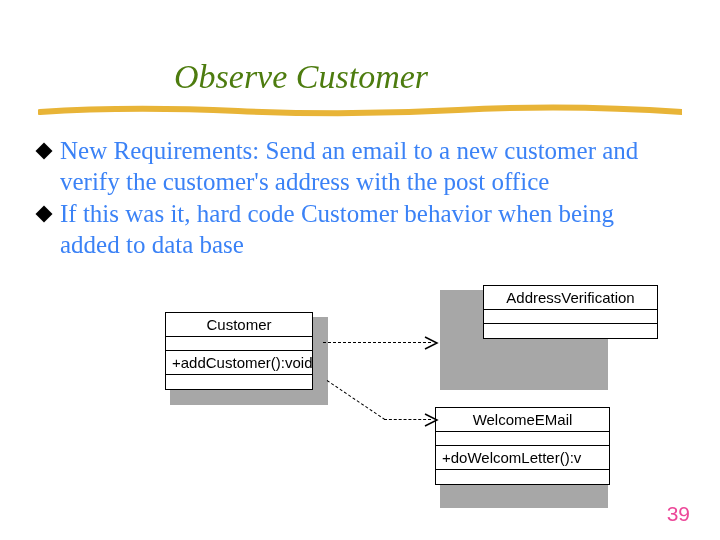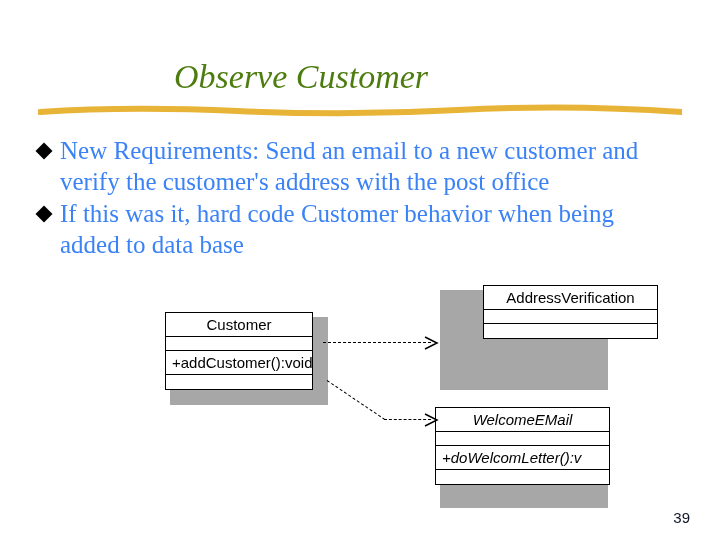--- a/index.html
+++ b/index.html
@@ -83,39 +83,39 @@
   .uml-section.empty { height: 14px; padding: 0; }
 
   
   .cust-shadow { left: 20px; top: 17px; width: 158px; height: 88px; }
   .cust-box { left: 15px; top: 12px; width: 148px; }
   
   .av-shadow { left: 290px; top: -10px; width: 168px; height: 100px; }
   .av-box { left: 285px; top: -15px; width: 175px; margin-left: 48px; }
   
   .we-shadow { left: 290px; top: 112px; width: 168px; height: 96px; }
-  .we-box { left: 285px; top: 107px; width: 175px; font-style: italic; }
+  .we-box { left: 285px; top: 107px; width: 175px; }
 
   .arrow-line {
     position: absolute;
     height: 0;
     border-top: 1.5px dashed #000;
   }
   .arrow-head {
     position: absolute;
   }
   .arrow-head svg { display: block; }
 
   .page-num {
     position: absolute;
     right: 30px;
     bottom: 14px;
     font-family: Arial, Helvetica, sans-serif;
-    font-size: 15px;
-    color: #0f172a;
+    font-size: 21px;
+    color: #ec4899;
   }
 </style>
 </head>
 <body>
 
 <div class="title">Observe Customer</div>
 
 <div class="underline-wrap">
   <svg width="644" height="14" viewBox="0 0 644 14">
     <path d="M2,8 Q90,2 200,7 T420,6 T644,8" stroke="#e8b437" stroke-width="6" fill="none" stroke-linecap="round"></path>

